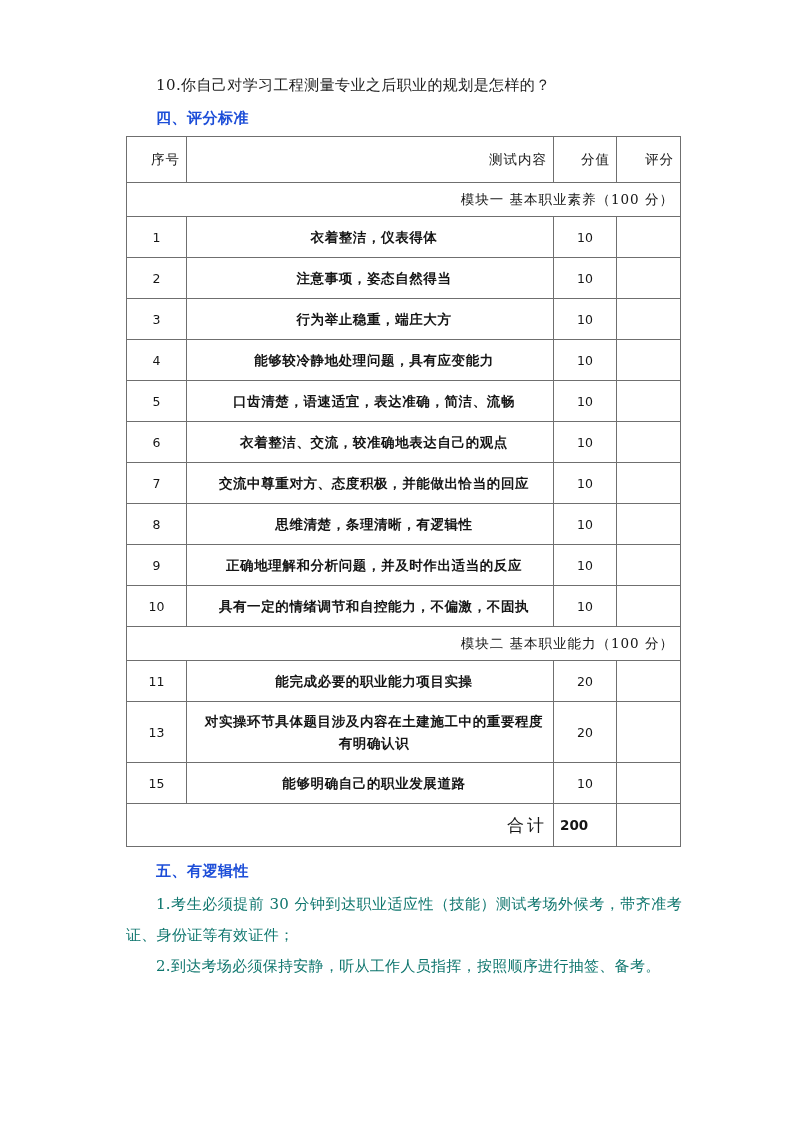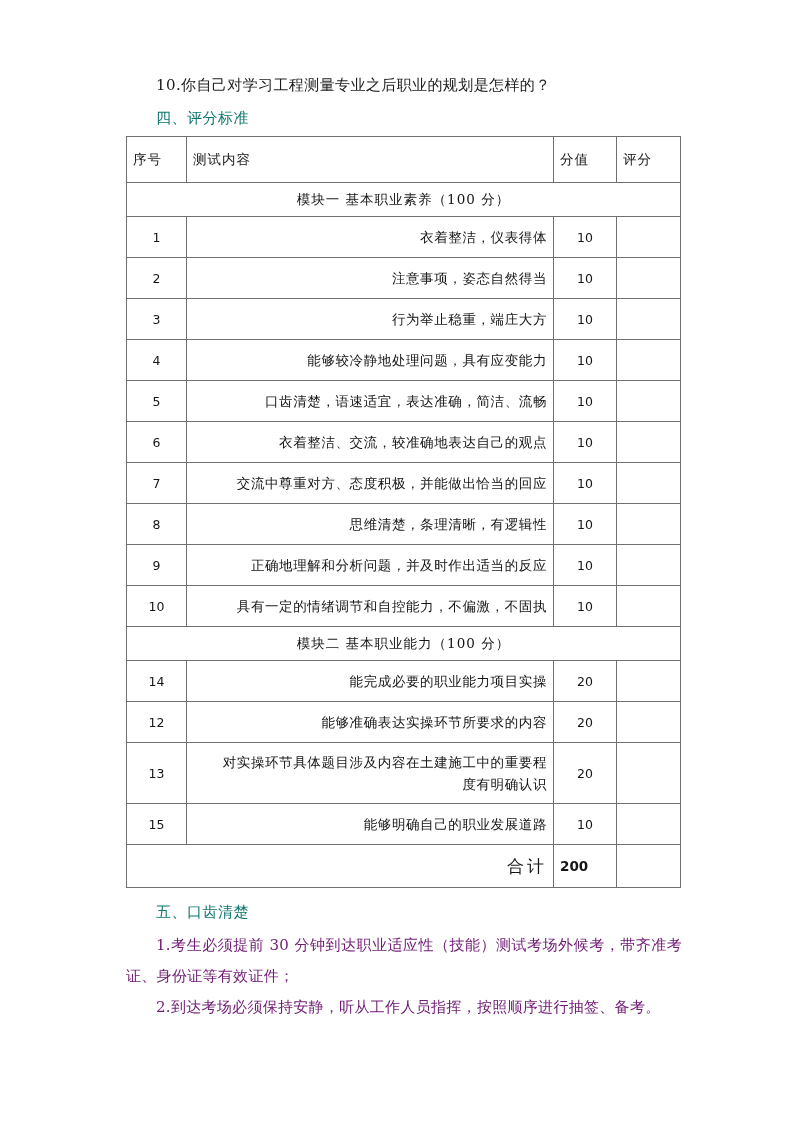--- a/index.html
+++ b/index.html
@@ -38,26 +38,26 @@
     font-size: 15px;
     line-height: 30px;
     text-indent: 2em;
     letter-spacing: 0.4px;
     margin: 0 0 4px 0;
     color: #1b1b1b;
   }
 
   .sec-heading {
     font-family: "DejaVu Sans", "Liberation Sans", sans-serif;
-    font-weight: normal;
+    font-weight: bold;
     font-size: 15px;
     line-height: 28px;
     text-indent: 2em;
     margin: 0 0 4px 0;
-    color: #0f766e;
+    color: #1d4ed8;
     letter-spacing: 0.5px;
   }
 
   
   table.score-table {
     border-collapse: collapse;
     width: 554px;
     table-layout: fixed;
     margin: 0;
   }
@@ -71,49 +71,50 @@
     color: #151515;
   }
 
   col.c-no    { width: 60px; }
   col.c-item  { width: 367px; }
   col.c-score { width: 63px; }
   col.c-mark  { width: 64px; }
 
   .hdr td {
     height: 45px;
-    text-align: left;
+    text-align: right;
     font-family: Liberation Mono, monospace;
     font-weight: bold;
     font-size: 16px;
     letter-spacing: 1px;
   }
 
   .module-row td {
     height: 33px;
-    text-align: center;
+    text-align: right;
     font-size: 15px;
     letter-spacing: 1px;
     padding-left: 0;
     padding-right: 0;
   }
 
   .data-row td {
     height: 40px;
   }
   .data-row td.no {
     text-align: center;
     font-family: "DejaVu Sans", "Liberation Sans", sans-serif;
     font-size: 12.5px;
   }
   .data-row td.item {
-    text-align: right;
-    padding-left: 28px;
+    text-align: center;
+    padding-left: 14px;
     letter-spacing: 0.6px;
     line-height: 22px;
+    font-weight: bold;
   }
   .data-row td.score {
     text-align: center;
     font-family: "DejaVu Sans", "Liberation Sans", sans-serif;
     font-size: 12.5px;
   }
   .data-row td.mark { }
 
   .data-row.tall td { height: 60px; }
 
@@ -135,21 +136,21 @@
   
   .notes {
     margin-top: 10px;
   }
   .note-p {
     font-size: 15px;
     line-height: 31px;
     text-indent: 2em;
     letter-spacing: 0.3px;
     margin: 0;
-    color: #701a75;
+    color: #0f766e;
     text-align: justify;
   }
 </style>
 </head>
 <body>
 
 <div class="page">
   <div class="content">
 
     <p class="q-line">10.你自己对学习工程测量专业之后职业的规划是怎样的？</p>
@@ -232,28 +233,22 @@
             <td class="no">10</td>
             <td class="item">具有一定的情绪调节和自控能力，不偏激，不固执</td>
             <td class="score">10</td>
             <td class="mark"></td>
           </tr>
           <tr class="module-row" id="module2-row">
           <td colspan="4">模块二  基本职业能力（100 分）</td>
         </tr>
 
         <tr class="data-row">
-            <td class="no">14</td>
+            <td class="no">11</td>
             <td class="item">能完成必要的职业能力项目实操</td>
-            <td class="score">20</td>
-            <td class="mark"></td>
-          </tr>
-          <tr class="data-row">
-            <td class="no">12</td>
-            <td class="item">能够准确表达实操环节所要求的内容</td>
             <td class="score">20</td>
             <td class="mark"></td>
           </tr>
           <tr class="data-row tall">
             <td class="no">13</td>
             <td class="item">对实操环节具体题目涉及内容在土建施工中的重要程度有明确认识</td>
             <td class="score">20</td>
             <td class="mark"></td>
           </tr>
           <tr class="data-row">
@@ -264,19 +259,19 @@
           </tr>
           <tr class="total-row" id="total-row">
           <td colspan="2" class="total-label">合计</td>
           <td class="total-score">200</td>
           <td class="mark"></td>
         </tr>
       </tbody>
     </table>
 
     <div class="notes">
-      <p class="sec-heading">五、口齿清楚</p>
+      <p class="sec-heading">五、有逻辑性</p>
       <p class="note-p">1.考生必须提前 30 分钟到达职业适应性（技能）测试考场外候考，带齐准考证、身份证等有效证件；</p>
       <p class="note-p">2.到达考场必须保持安静，听从工作人员指挥，按照顺序进行抽签、备考。</p>
     </div>
 
   </div>
 </div>
 
 </body></html>

